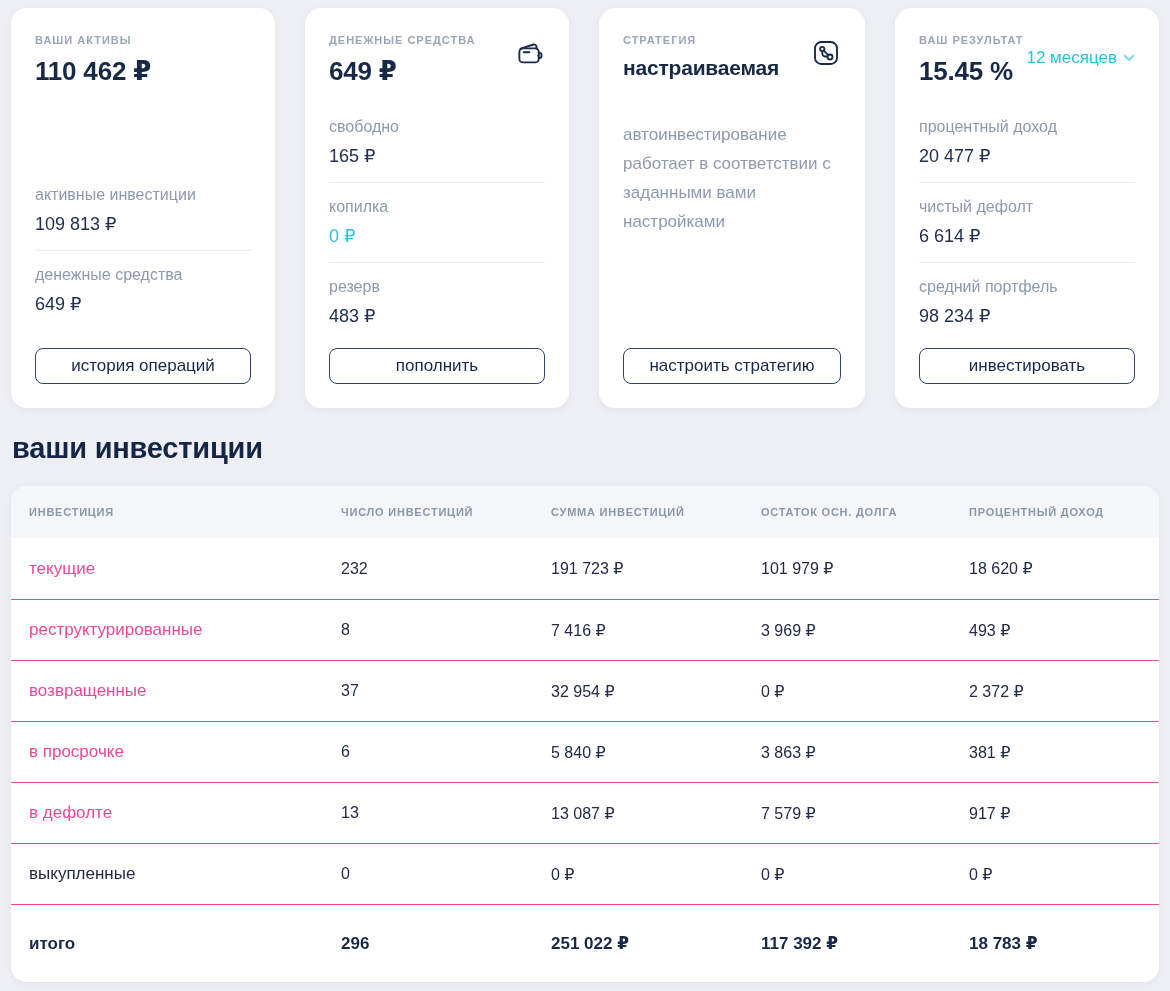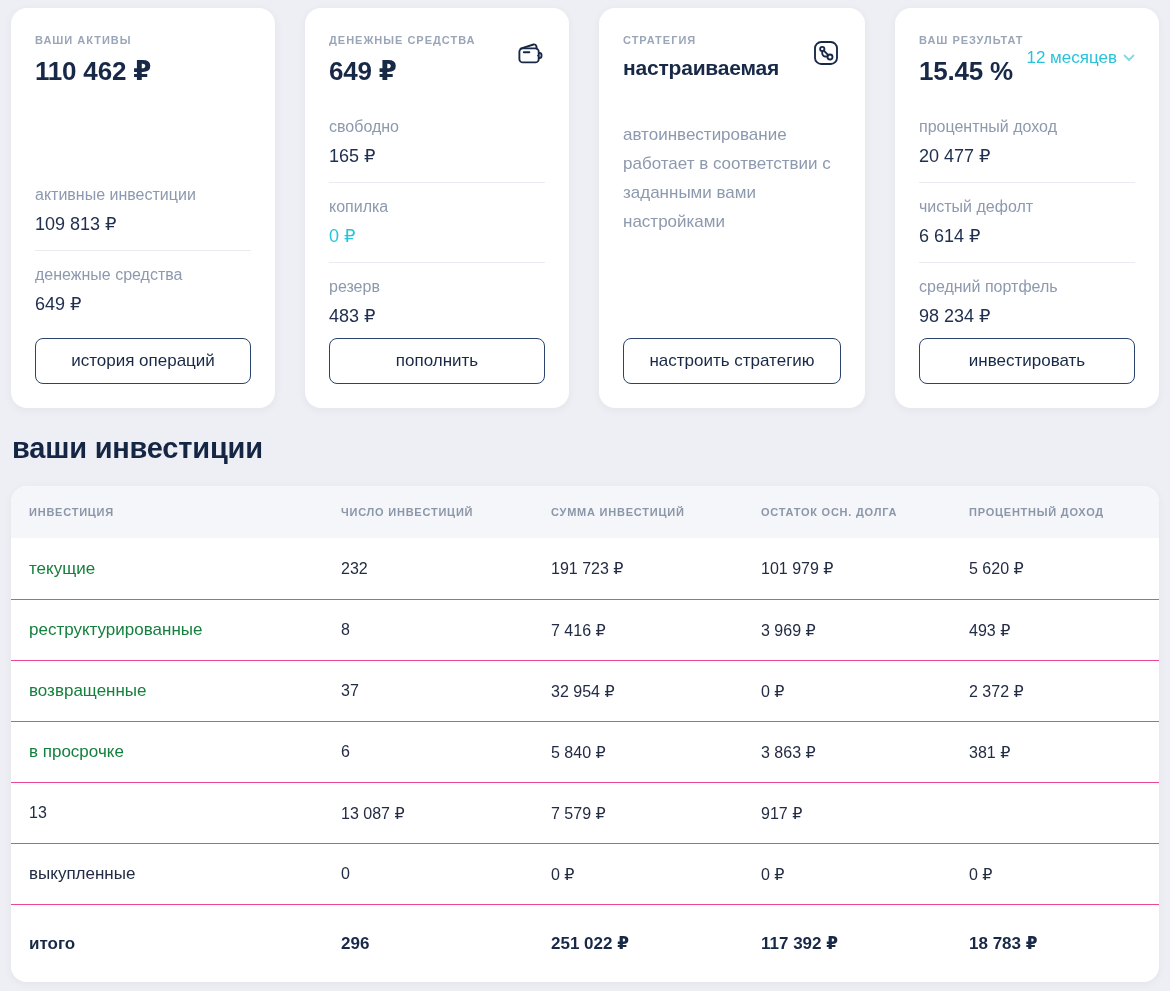--- a/index.html
+++ b/index.html
@@ -44,21 +44,21 @@
   .stat-label { font-size: 16px; color: #8d99ae; }
   .stat-value { font-size: 18px; color: #223050; margin-top: 9px; }
   .stat-value.teal { color: #29c3d9; }
   .stat.first-a { margin-top: 99px; }
   .stat.first-b { margin-top: 31px; }
   hr.div { border: none; border-top: 1px solid #e8ebf0; margin: 15px 0; }
 
   .ghost-btn {
     position: absolute;
     left: 24px; right: 24px; bottom: 24px;
-    height: 46px;
+    height: 36px;
     background: transparent;
     border: 1.5px solid #2a446e;
     border-radius: 8px;
     font-family: inherit;
     font-size: 17px;
     color: #182947;
     cursor: pointer;
   }
   .desc {
     margin-top: 40px;
@@ -107,21 +107,21 @@
     background: #f5f6f9;
   }
   .th {
     font-size: 11px;
     font-weight: 700;
     letter-spacing: 0.07em;
     color: #8b96a9;
   }
   .trow { height: 61px; background: #fff; }
   .trow + .trow { border-top: 1px solid #ec4899; }
-  .cell.cat { font-size: 17px; color: #15803d; cursor: pointer; }
+  .cell.cat { font-size: 17px; color: #ec4899; cursor: pointer; }
   .cell.cat.plain { color: #222c44; cursor: default; }
   .cell.num { font-size: 16px; color: #222c44; }
   .trow.total { height: 78px; }
   .trow.total .cell { font-size: 17px; font-weight: 700; color: #182947; }
   svg { display: block; }
 </style>
 </head>
 <body>
 
 <div class="page">
@@ -238,21 +238,21 @@
       <div class="th">СУММА ИНВЕСТИЦИЙ</div>
       <div class="th">ОСТАТОК ОСН. ДОЛГА</div>
       <div class="th">ПРОЦЕНТНЫЙ ДОХОД</div>
     </div>
 
     <div class="trow">
       <div class="cell cat">текущие</div>
       <div class="cell num">232</div>
       <div class="cell num">191 723 ₽</div>
       <div class="cell num">101 979 ₽</div>
-      <div class="cell num">5 620 ₽</div>
+      <div class="cell num">18 620 ₽</div>
     </div>
 
     <div class="trow">
       <div class="cell cat">реструктурированные</div>
       <div class="cell num">8</div>
       <div class="cell num">7 416 ₽</div>
       <div class="cell num">3 969 ₽</div>
       <div class="cell num">493 ₽</div>
     </div>
 
@@ -266,20 +266,21 @@
 
     <div class="trow">
       <div class="cell cat">в просрочке</div>
       <div class="cell num">6</div>
       <div class="cell num">5 840 ₽</div>
       <div class="cell num">3 863 ₽</div>
       <div class="cell num">381 ₽</div>
     </div>
 
     <div class="trow">
+      <div class="cell cat">в дефолте</div>
       <div class="cell num">13</div>
       <div class="cell num">13 087 ₽</div>
       <div class="cell num">7 579 ₽</div>
       <div class="cell num">917 ₽</div>
     </div>
 
     <div class="trow">
       <div class="cell cat plain">выкупленные</div>
       <div class="cell num">0</div>
       <div class="cell num">0 ₽</div>

